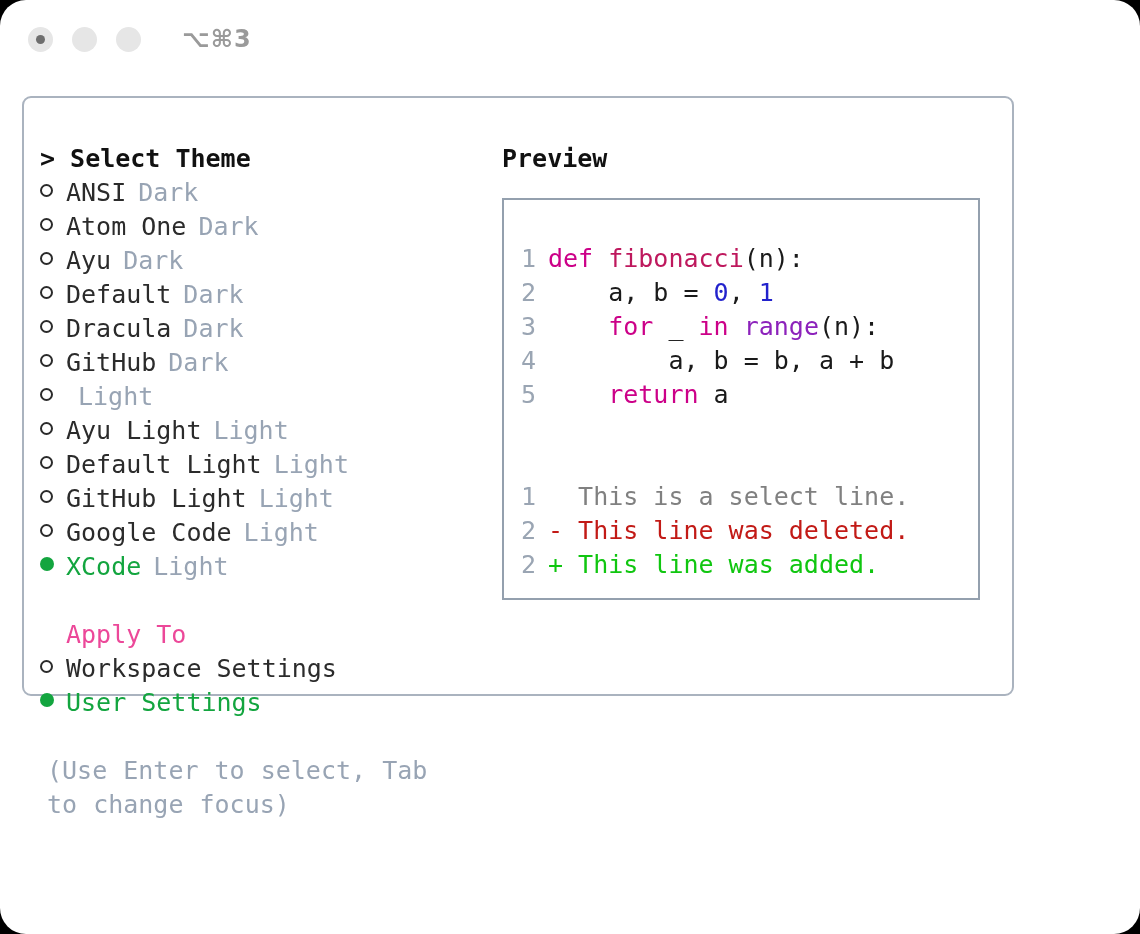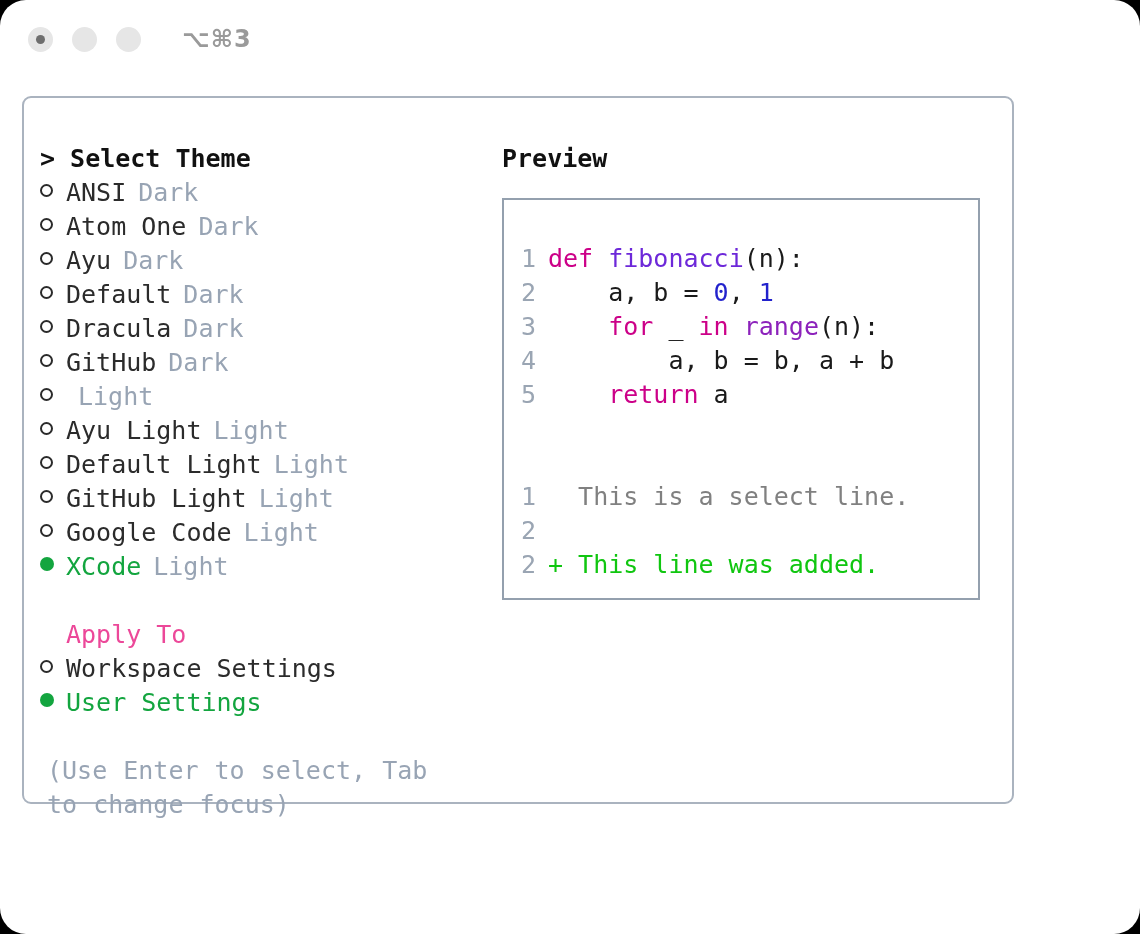--- a/index.html
+++ b/index.html
@@ -65,21 +65,21 @@
     letter-spacing: 1px;
     font-family: "DejaVu Sans", "Liberation Sans", sans-serif;
   }
 
   
   .card {
     position: absolute;
     left: 22px;
     top: 96px;
     width: 992px;
-    height: 708px;
+    height: 600px;
     border: 2px solid #aab3bf;
     border-radius: 9px;
     box-sizing: border-box;
     background: #fff;
   }
 
   .columns {
     display: flex;
     padding: 44px 0 0 16px;
   }
@@ -181,21 +181,21 @@
   .gutter {
     color: #9aa5b3;
     width: 44px;
     text-align: right;
     padding-right: 12px;
     flex: none;
     box-sizing: border-box;
   }
   .code-body { white-space: pre; }
   .tok-kw   { color: #cc0088; }
-  .tok-fn   { color: #6d28d9; }
+  .tok-fn   { color: #be185d; }
   .tok-bi   { color: #8c22bb; }
   .tok-num  { color: #2222cc; }
   .tok-pl   { color: #1a1a1a; }
   .diff-ctx { color: #808080; }
   .diff-del { color: #c21a16; }
   .diff-add { color: #10c610; }
   .blank-line { height: 34px; }
 </style>
 </head>
 <body>
@@ -253,21 +253,21 @@
               <div class="code-line"><span class="gutter">1</span><span class="code-body"><span class="tok-kw">def </span><span class="tok-fn">fibonacci</span><span class="tok-pl">(n):</span></span></div>
               <div class="code-line"><span class="gutter">2</span><span class="code-body"><span class="tok-pl">    a, b = </span><span class="tok-num">0</span><span class="tok-pl">, </span><span class="tok-num">1</span></span></div>
               <div class="code-line"><span class="gutter">3</span><span class="code-body"><span class="tok-pl">    </span><span class="tok-kw">for</span><span class="tok-pl"> _ </span><span class="tok-kw">in</span><span class="tok-pl"> </span><span class="tok-bi">range</span><span class="tok-pl">(n):</span></span></div>
               <div class="code-line"><span class="gutter">4</span><span class="code-body"><span class="tok-pl">        a, b = b, a + b</span></span></div>
               <div class="code-line"><span class="gutter">5</span><span class="code-body"><span class="tok-pl">    </span><span class="tok-kw">return</span><span class="tok-pl"> a</span></span></div>
             </div>
           <div class="blank-line"></div>
           <div class="blank-line"></div>
           <div id="diff-lines">
               <div class="code-line"><span class="gutter">1</span><span class="code-body diff-ctx">  This is a select line.</span></div>
-              <div class="code-line"><span class="gutter">2</span></div>
+              <div class="code-line"><span class="gutter">2</span><span class="code-body diff-del">- This line was deleted.</span></div>
               <div class="code-line"><span class="gutter">2</span><span class="code-body diff-add">+ This line was added.</span></div>
             </div>
         </div>
       </div>
 
     </div>
   </div>
 </div>
 
 </body></html>

